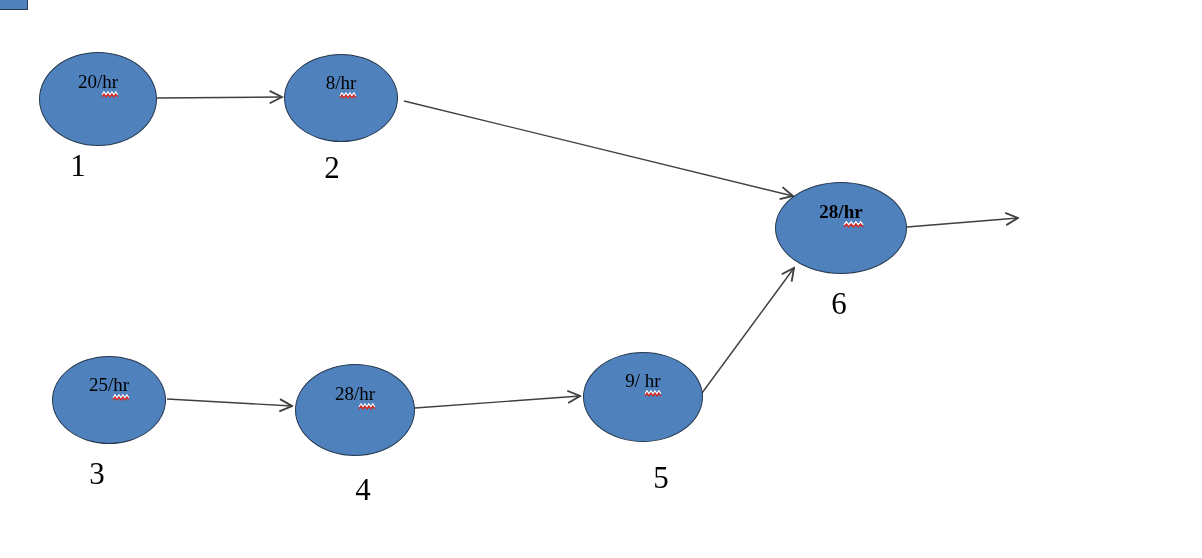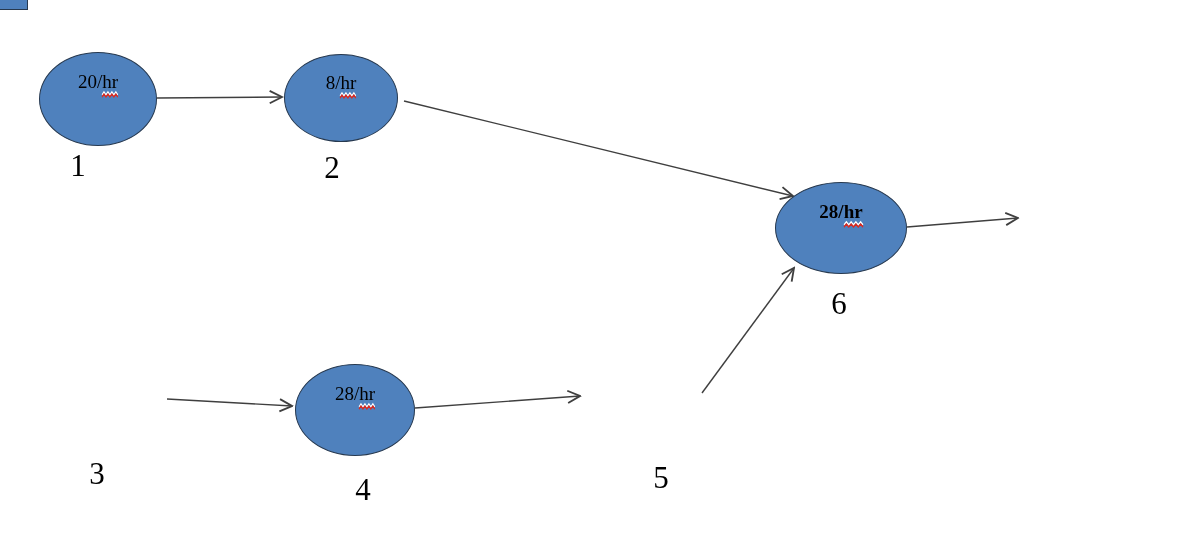--- a/index.html
+++ b/index.html
@@ -64,30 +64,42 @@
   <div class="node-num" style="left:78px;top:150px">1</div>
 
   <div class="node" style="left:284px;top:54px;width:114px;height:88px">
     <div class="rate"><span>8/</span><span class="sqword"><span>hr</span><svg class="squiggle" viewBox="0 0 28 8" preserveAspectRatio="none">
             <polyline class="sq-white" points="0,3.8 3.5,0.8 7,3.8 10.5,0.8 14,3.8 17.5,0.8 21,3.8 24.5,0.8 28,3.8"></polyline>
             <polyline class="sq-red" points="0,6 3.5,3 7,6 10.5,3 14,6 17.5,3 21,6 24.5,3 28,6"></polyline>
           </svg></span></div>
   </div>
   <div class="node-num" style="left:332px;top:152px">2</div>
 
+  <div class="node" style="left:52px;top:356px;width:114px;height:88px">
+    <div class="rate"><span>25/</span><span class="sqword"><span>hr</span><svg class="squiggle" viewBox="0 0 28 8" preserveAspectRatio="none">
+            <polyline class="sq-white" points="0,3.8 3.5,0.8 7,3.8 10.5,0.8 14,3.8 17.5,0.8 21,3.8 24.5,0.8 28,3.8"></polyline>
+            <polyline class="sq-red" points="0,6 3.5,3 7,6 10.5,3 14,6 17.5,3 21,6 24.5,3 28,6"></polyline>
+          </svg></span></div>
+  </div>
   <div class="node-num" style="left:97px;top:458px">3</div>
 
   <div class="node" style="left:295px;top:364px;width:120px;height:92px">
     <div class="rate"><span>28/</span><span class="sqword"><span>hr</span><svg class="squiggle" viewBox="0 0 28 8" preserveAspectRatio="none">
             <polyline class="sq-white" points="0,3.8 3.5,0.8 7,3.8 10.5,0.8 14,3.8 17.5,0.8 21,3.8 24.5,0.8 28,3.8"></polyline>
             <polyline class="sq-red" points="0,6 3.5,3 7,6 10.5,3 14,6 17.5,3 21,6 24.5,3 28,6"></polyline>
           </svg></span></div>
   </div>
   <div class="node-num" style="left:363px;top:474px">4</div>
 
+  <div class="node" style="left:583px;top:352px;width:120px;height:90px">
+    <div class="rate"><span>9/ </span><span class="sqword"><span>hr</span><svg class="squiggle" viewBox="0 0 28 8" preserveAspectRatio="none">
+            <polyline class="sq-white" points="0,3.8 3.5,0.8 7,3.8 10.5,0.8 14,3.8 17.5,0.8 21,3.8 24.5,0.8 28,3.8"></polyline>
+            <polyline class="sq-red" points="0,6 3.5,3 7,6 10.5,3 14,6 17.5,3 21,6 24.5,3 28,6"></polyline>
+          </svg></span></div>
+  </div>
   <div class="node-num" style="left:661px;top:462px">5</div>
 
   <div class="node" style="left:775px;top:182px;width:132px;height:92px">
     <div class="rate bold"><span>28/</span><span class="sqword"><span>hr</span><svg class="squiggle" viewBox="0 0 28 8" preserveAspectRatio="none">
             <polyline class="sq-white" points="0,3.8 3.5,0.8 7,3.8 10.5,0.8 14,3.8 17.5,0.8 21,3.8 24.5,0.8 28,3.8"></polyline>
             <polyline class="sq-red" points="0,6 3.5,3 7,6 10.5,3 14,6 17.5,3 21,6 24.5,3 28,6"></polyline>
           </svg></span></div>
   </div>
   <div class="node-num" style="left:839px;top:288px">6</div>
 

